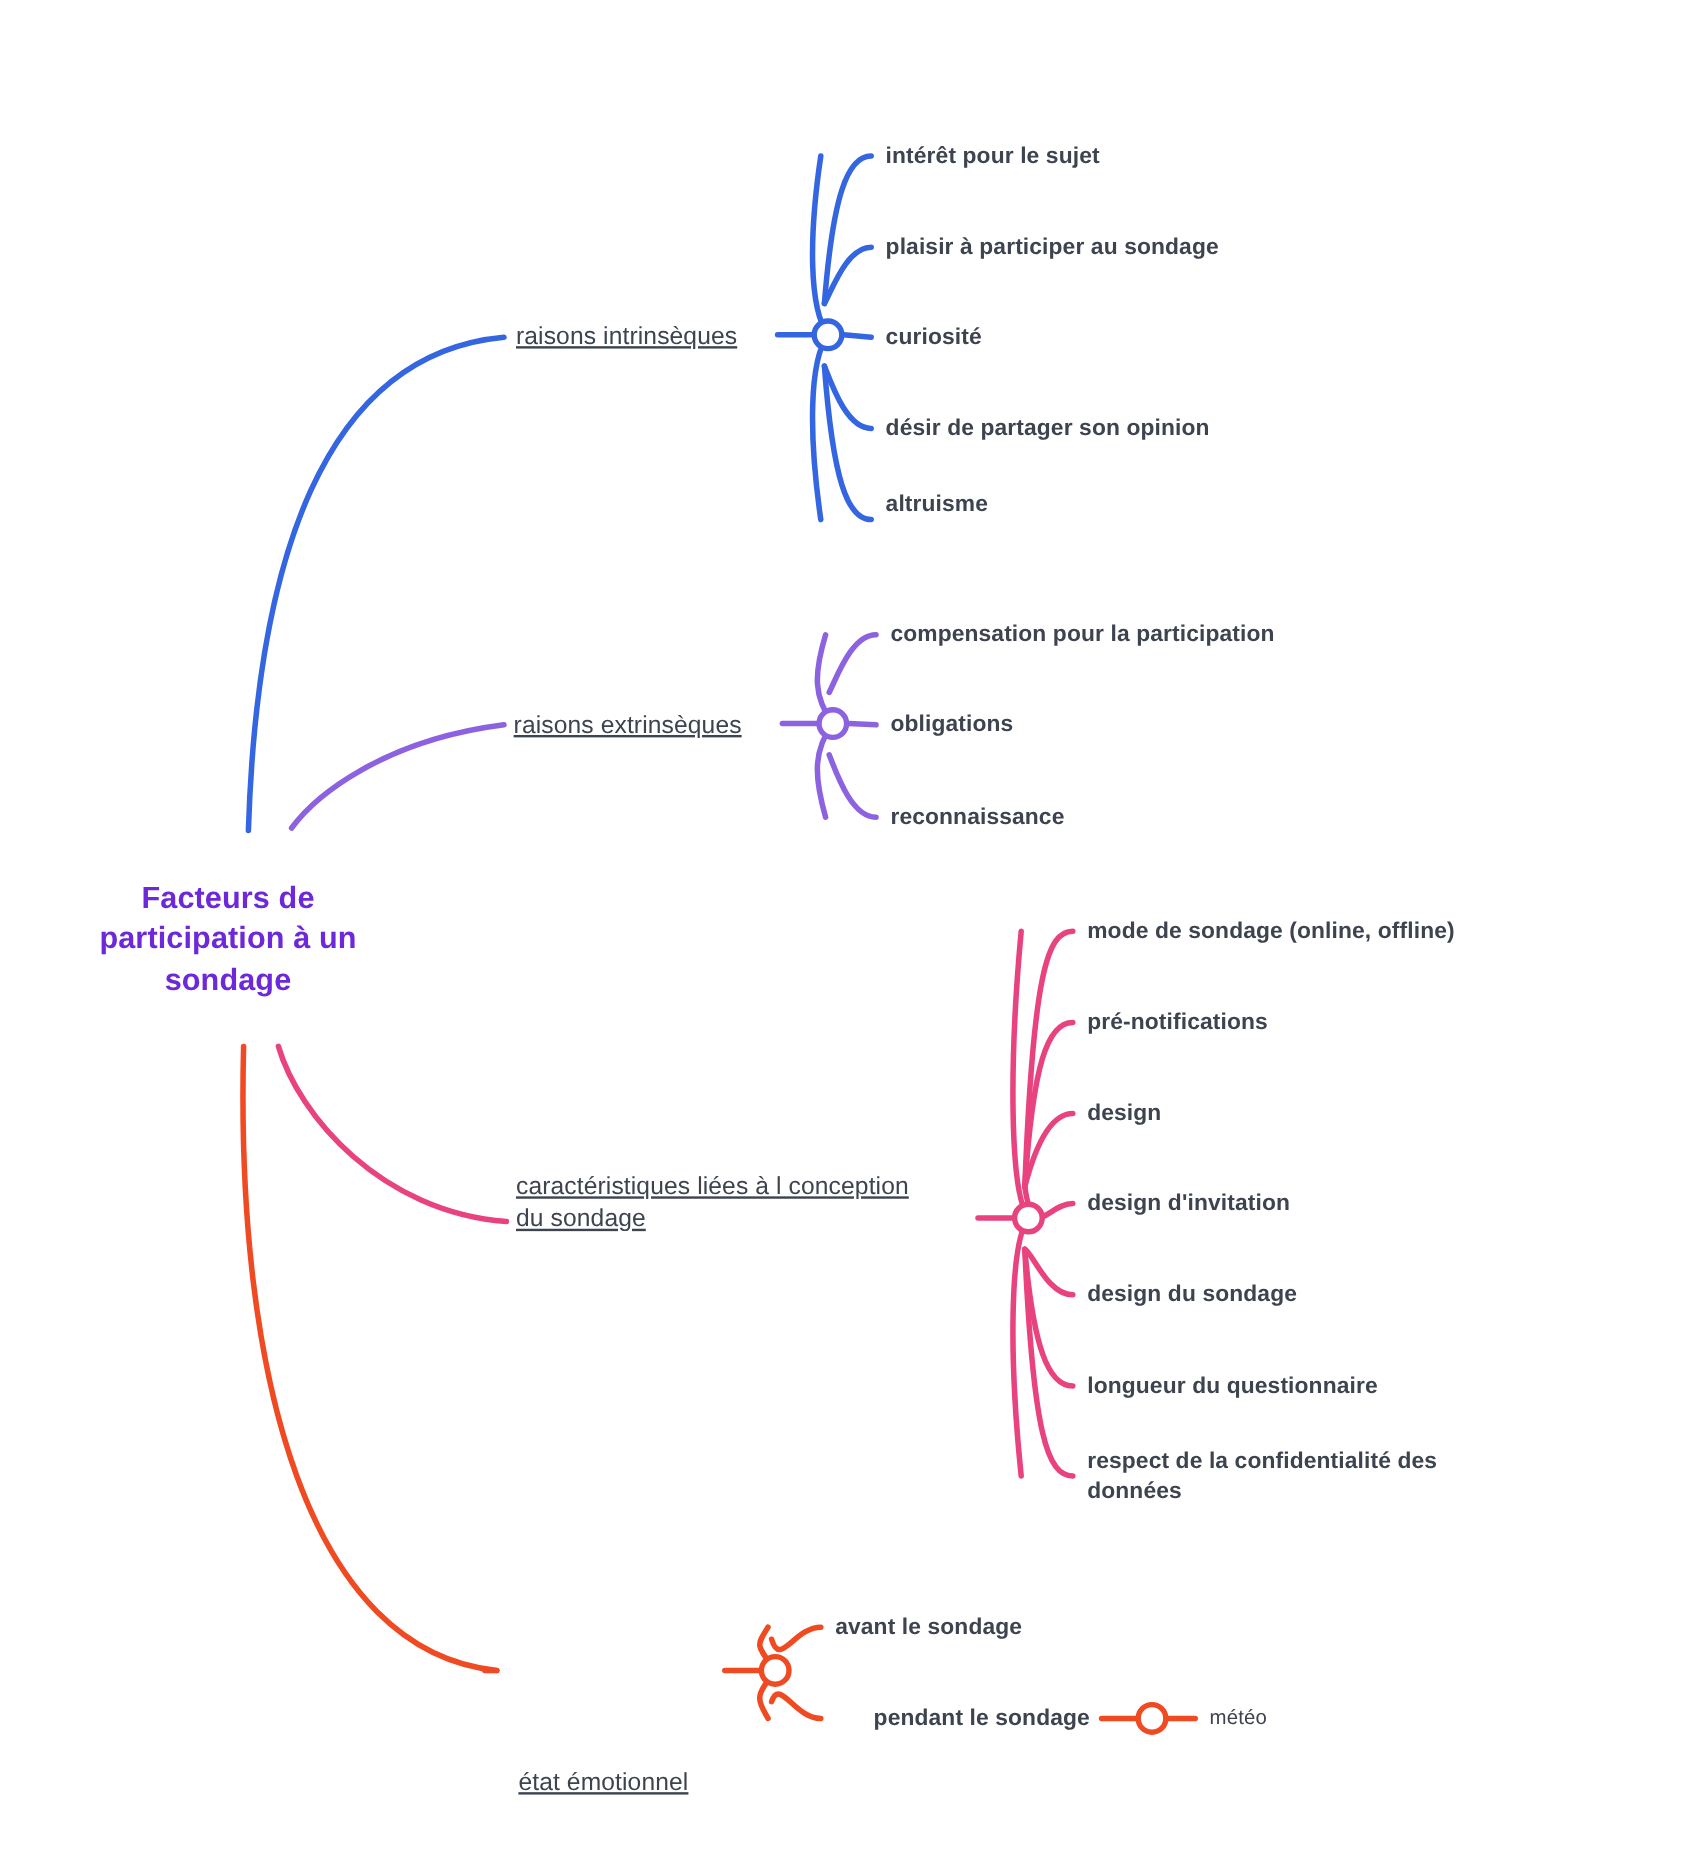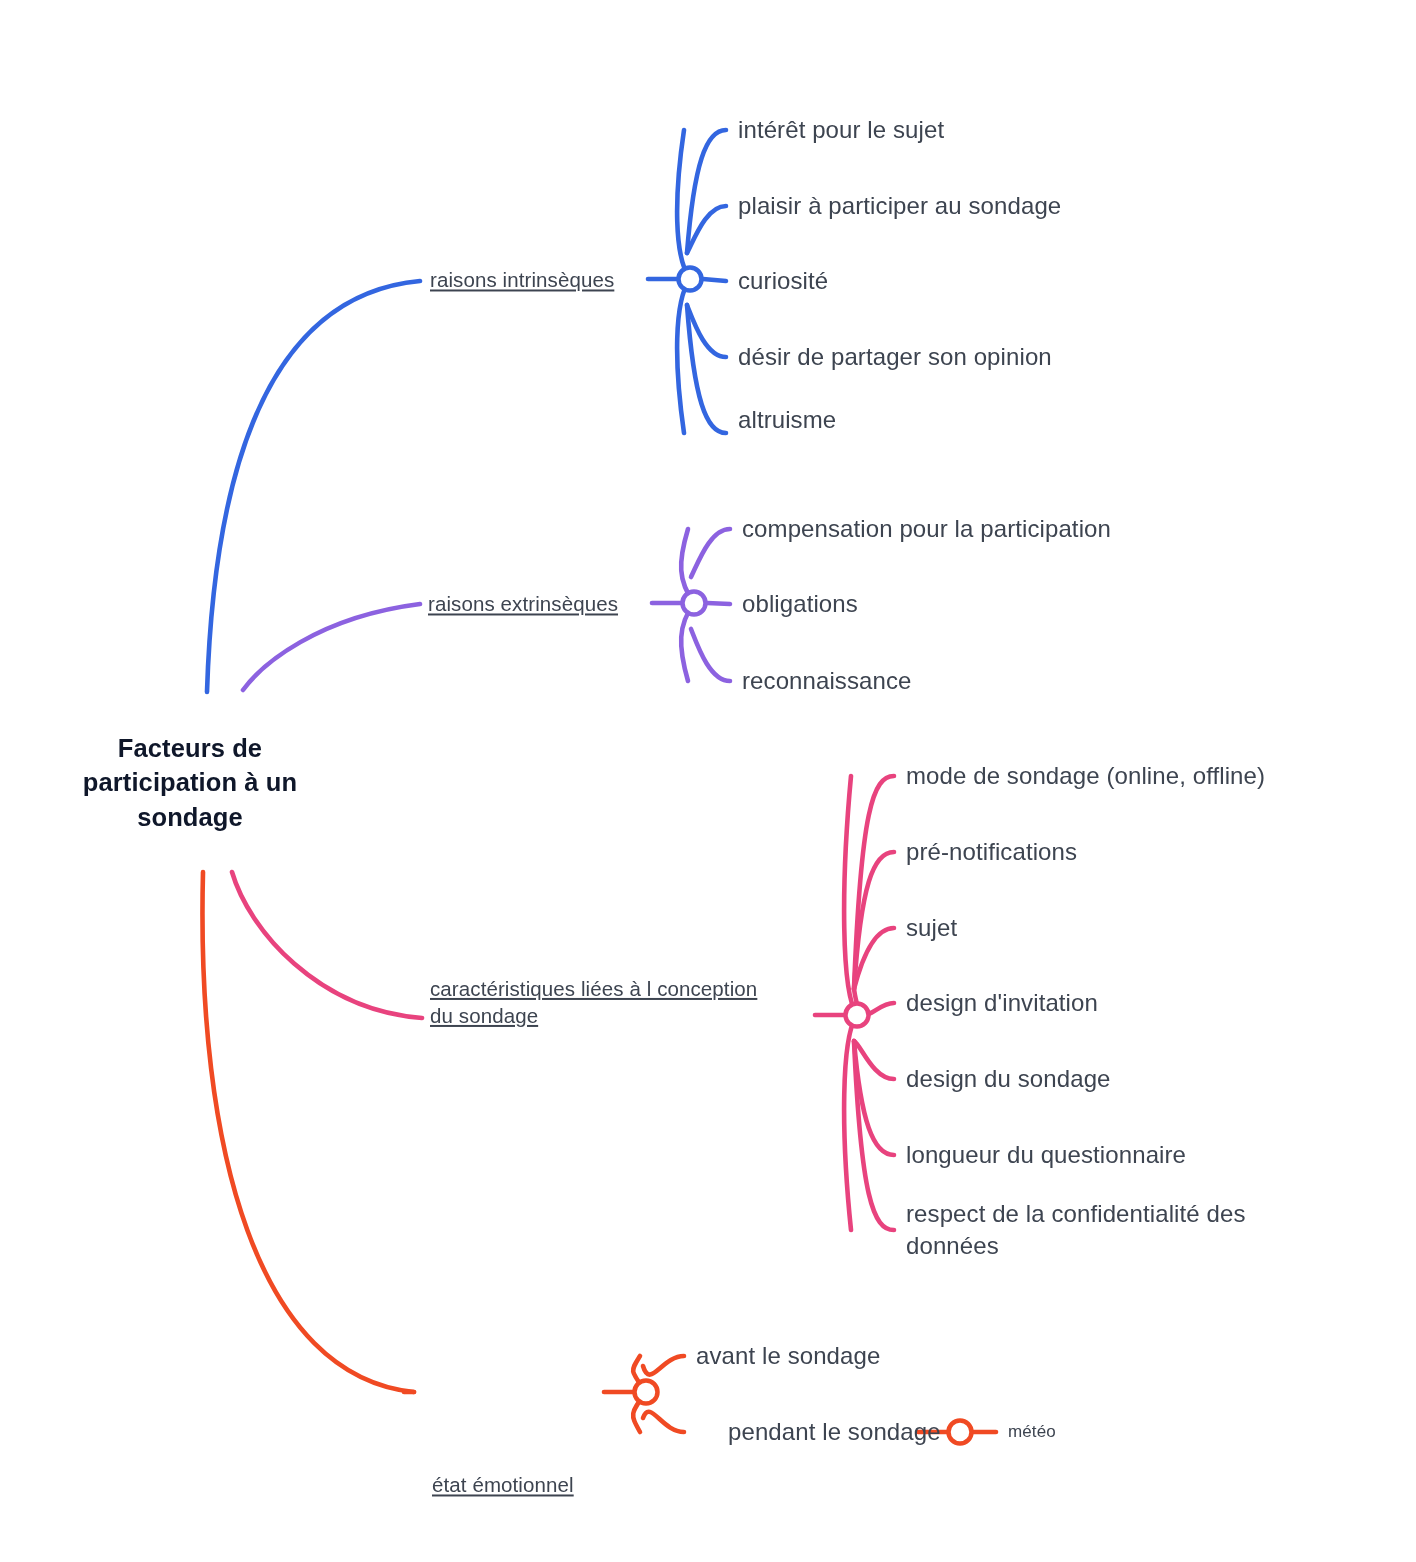--- a/index.html
+++ b/index.html
@@ -34,30 +34,30 @@
     color: #3d4450;
     white-space: pre-line;
     line-height: 1.32;
     letter-spacing: 0.1px;
   }
   .lvl-root {
     font-size: 25.5px;
     font-weight: bold;
     text-align: center;
     line-height: 1.35;
-    color: #0f172a;
+    color: #6d28d9;
   }
   .lvl-branch {
     font-size: 20.5px;
     font-weight: normal;
     text-decoration: underline;
   }
   .lvl-leaf {
-    font-size: 24px;
-    font-weight: normal;
+    font-size: 19px;
+    font-weight: bold;
   }
   .lvl-sub {
     font-size: 17px;
     font-weight: normal;
   }
 </style>
 </head>
 <body>
 
 <div id="mindmap-root">
@@ -111,21 +111,21 @@
       <div class="mm-label lvl-leaf" style="left: 738px; top: 357px; transform: translateY(-50%);">désir de partager son opinion</div>
       <div class="mm-label lvl-leaf" style="left: 738px; top: 420px; transform: translateY(-50%);">altruisme</div>
       <div class="mm-label lvl-branch" style="left: 428px; top: 604px; transform: translateY(-50%);">raisons extrinsèques</div>
       <div class="mm-label lvl-leaf" style="left: 742px; top: 529px; transform: translateY(-50%);">compensation pour la participation</div>
       <div class="mm-label lvl-leaf" style="left: 742px; top: 604px; transform: translateY(-50%);">obligations</div>
       <div class="mm-label lvl-leaf" style="left: 742px; top: 681px; transform: translateY(-50%);">reconnaissance</div>
       <div class="mm-label lvl-branch" style="left: 430px; top: 1002px; transform: translateY(-50%);">caractéristiques liées à l conception
 du sondage</div>
       <div class="mm-label lvl-leaf" style="left: 906px; top: 776px; transform: translateY(-50%);">mode de sondage (online, offline)</div>
       <div class="mm-label lvl-leaf" style="left: 906px; top: 852px; transform: translateY(-50%);">pré-notifications</div>
-      <div class="mm-label lvl-leaf" style="left: 906px; top: 928px; transform: translateY(-50%);">sujet</div>
+      <div class="mm-label lvl-leaf" style="left: 906px; top: 928px; transform: translateY(-50%);">design</div>
       <div class="mm-label lvl-leaf" style="left: 906px; top: 1003px; transform: translateY(-50%);">design d'invitation</div>
       <div class="mm-label lvl-leaf" style="left: 906px; top: 1079px; transform: translateY(-50%);">design du sondage</div>
       <div class="mm-label lvl-leaf" style="left: 906px; top: 1155px; transform: translateY(-50%);">longueur du questionnaire</div>
       <div class="mm-label lvl-leaf" style="left: 906px; top: 1230px; transform: translateY(-50%);">respect de la confidentialité des
 données</div>
       <div class="mm-label lvl-branch" style="left: 432px; top: 1459px; transform: translateY(-50%); margin-top: 26px;">état émotionnel</div>
       <div class="mm-label lvl-leaf" style="left: 696px; top: 1356px; transform: translateY(-50%);">avant le sondage</div>
       <div class="mm-label lvl-leaf" style="left: 696px; top: 1432px; transform: translateY(-50%); margin-left: 32px;">pendant le sondage</div>
       <div class="mm-label lvl-sub" style="left: 1008px; top: 1432px; transform: translateY(-50%);">météo</div>
     </div>

